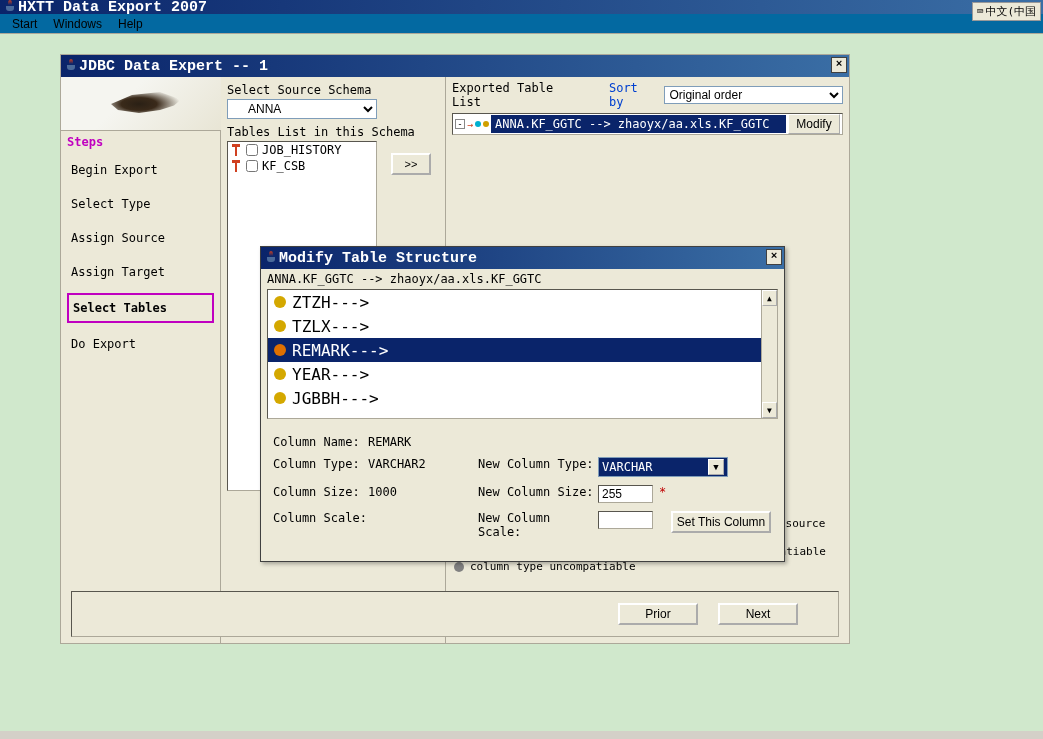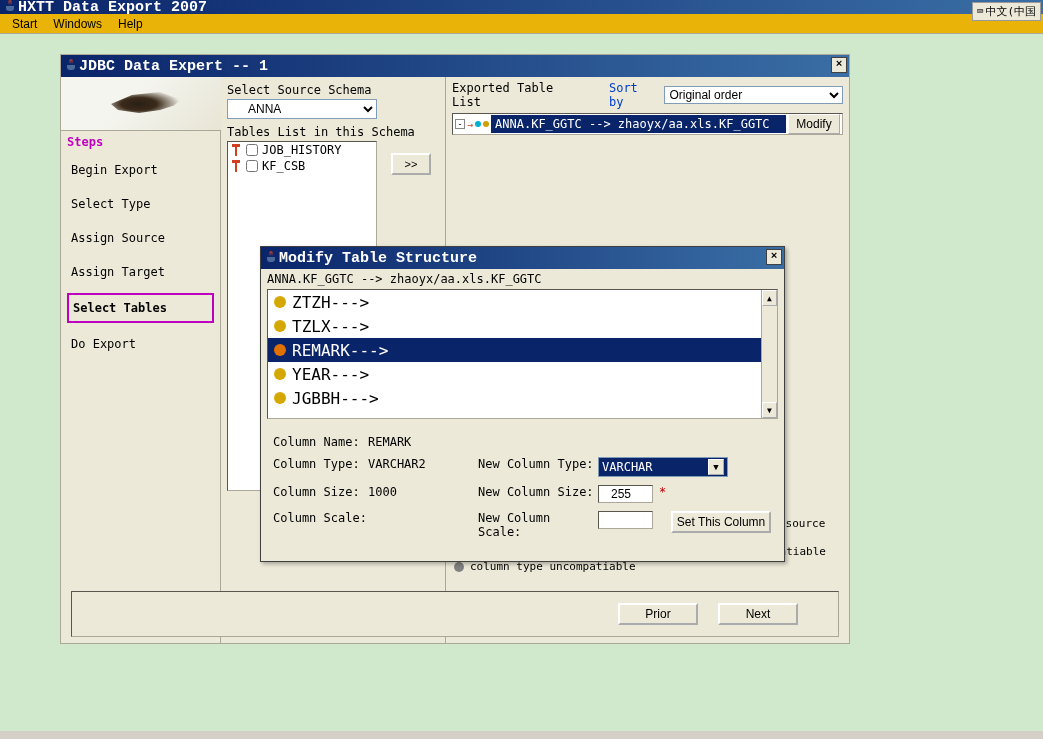--- a/index.html
+++ b/index.html
@@ -3,21 +3,21 @@
   <meta charset="utf-8">
   <style>
     * { box-sizing: border-box; margin: 0; padding: 0; }
     body { font-family: "SimSun", "MS Sans Serif", monospace, sans-serif; font-size: 12px; background: #d4d0c8; width: 1043px; height: 739px; overflow: hidden; position: relative; }
     
     
     .main-title { background: linear-gradient(to right, #0a246a, #3a6ea5); color: #fff; height: 14px; display: flex; align-items: center; padding: 0 4px; font-family: "Courier New", monospace; font-size: 15px; font-weight: bold; }
     .lang-btn { position: absolute; right: 2px; top: 2px; background: #ece9d8; border: 1px solid #999; padding: 1px 4px; font-size: 11px; display: flex; align-items: center; gap: 2px; }
     
     
-    .menu-bar { background: #eab308; height: 20px; border-bottom: 1px solid #aca899; display: flex; align-items: center; padding: 0 4px; gap: 0; font-family: "SimSun", sans-serif; }
+    .menu-bar { background: #0369a1; height: 20px; border-bottom: 1px solid #aca899; display: flex; align-items: center; padding: 0 4px; gap: 0; font-family: "SimSun", sans-serif; }
     .menu-bar span { padding: 2px 8px; cursor: default; }
     
     
     .app-body { background: #d0e8cc; height: 697px; padding: 20px 50px 0 60px; position: relative; }
     
     
     .jdbc-window { position: relative; width: 790px; height: 590px; border: 1px solid #aca899; background: #ece9d8; }
     .jdbc-title { background: linear-gradient(to right, #0a246a, #3a6ea5); color: #fff; height: 22px; display: flex; align-items: center; padding: 0 4px; font-family: "Courier New", monospace; font-size: 15px; font-weight: bold; position: relative; }
     .close-x { position: absolute; right: 2px; top: 2px; width: 16px; height: 16px; background: #ece9d8; border: 1px solid #404040; text-align: center; line-height: 12px; color: #000; font-size: 11px; font-weight: bold; cursor: default; }
     
@@ -73,21 +73,21 @@
     .scroll-v { position: absolute; right: 0; top: 0; width: 16px; height: 100%; background: #ece9d8; border-left: 1px solid #aca899; }
     .scroll-btn { width: 15px; height: 16px; background: #ece9d8; border: 1px outset #fff; display: flex; align-items: center; justify-content: center; font-size: 8px; }
     
     .col-details { padding: 8px 12px; }
     .detail-row { display: flex; align-items: flex-start; margin: 8px 0; font-size: 12px; }
     .detail-row .k { width: 95px; }
     .detail-row .v { width: 90px; }
     .detail-row .k2 { width: 120px; margin-left: 20px; }
     .nc-sel { width: 130px; height: 20px; background: #0a246a; color: #fff; border: 1px solid #7f9db9; font-size: 12px; padding: 1px 3px; display: flex; align-items: center; justify-content: space-between; }
     .nc-sel .dd { width: 16px; height: 16px; background: #ece9d8; border: 1px outset #fff; color: #000; text-align: center; font-size: 9px; line-height: 14px; }
-    .nc-input { width: 55px; height: 18px; background: #fff; border: 1px inset #aca899; padding: 1px 12px; font-size: 12px; }
+    .nc-input { width: 55px; height: 18px; background: #fff; border: 1px inset #aca899; padding: 1px 3px; font-size: 12px; }
     .ast { color: #c00000; margin-left: 6px; }
     .setcol-btn { width: 100px; height: 22px; background: #ece9d8; border: 2px outset #fff; font-size: 12px; margin-left: 18px; }
     
     .java-cup { display: inline-block; width: 14px; height: 14px; position: relative; }
     .java-cup::before { content: ''; position: absolute; left: 2px; top: 6px; width: 8px; height: 5px; background: #4a6a9a; border-radius: 0 0 3px 3px; }
     .java-cup::after { content: ''; position: absolute; left: 4px; top: 0; width: 4px; height: 5px; background: linear-gradient(#d04020, transparent); border-radius: 50% 50% 0 0; }
     
     .t-ico-svg { width: 12px; height: 12px; fill: #d04020; }
     .sortby-lbl { color: #0040d0; }
     .sq-ico { width: 10px; height: 10px; display: inline-block; }

